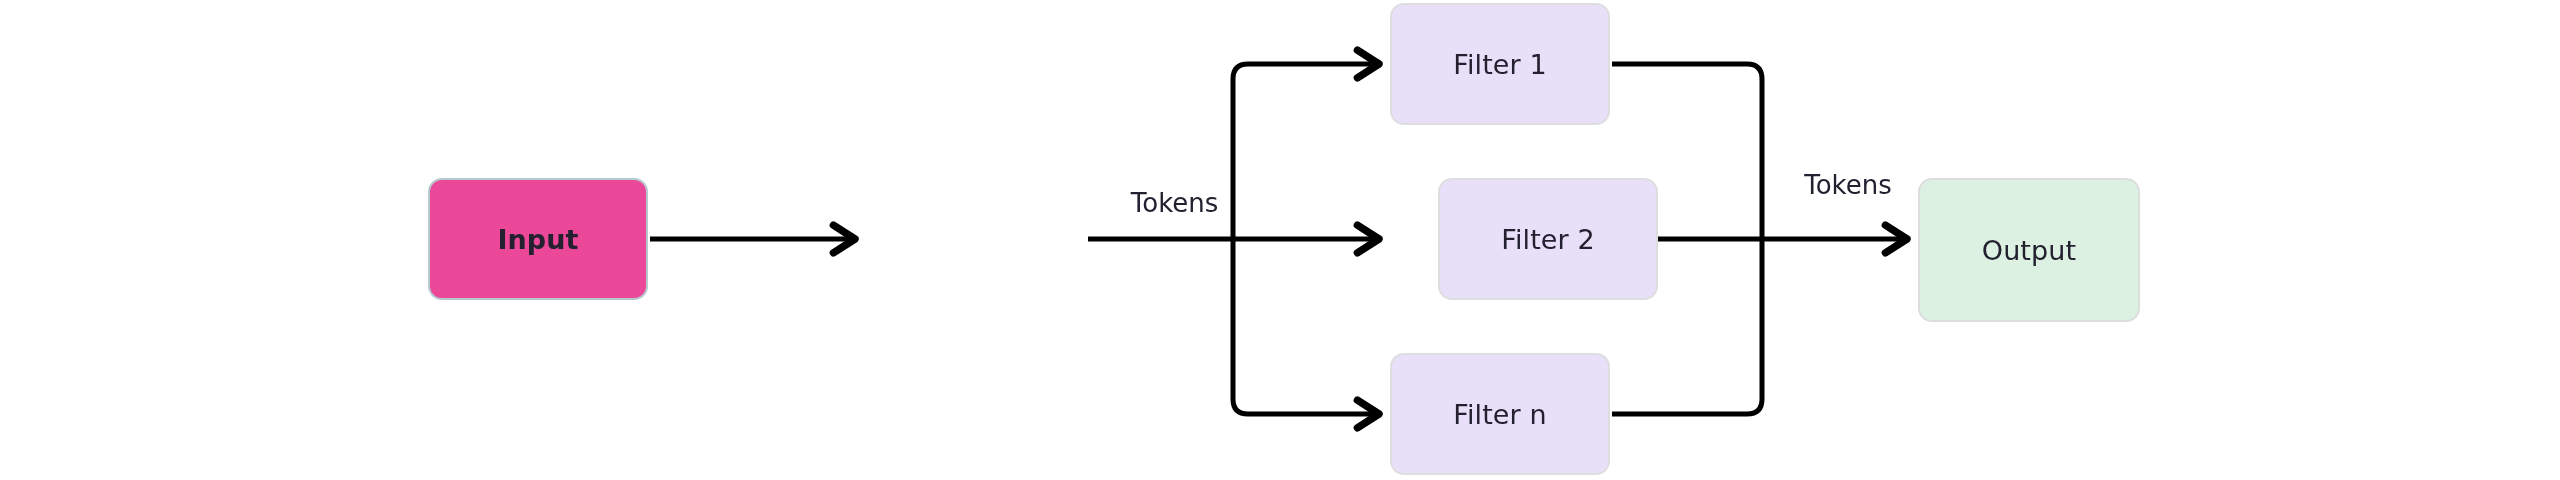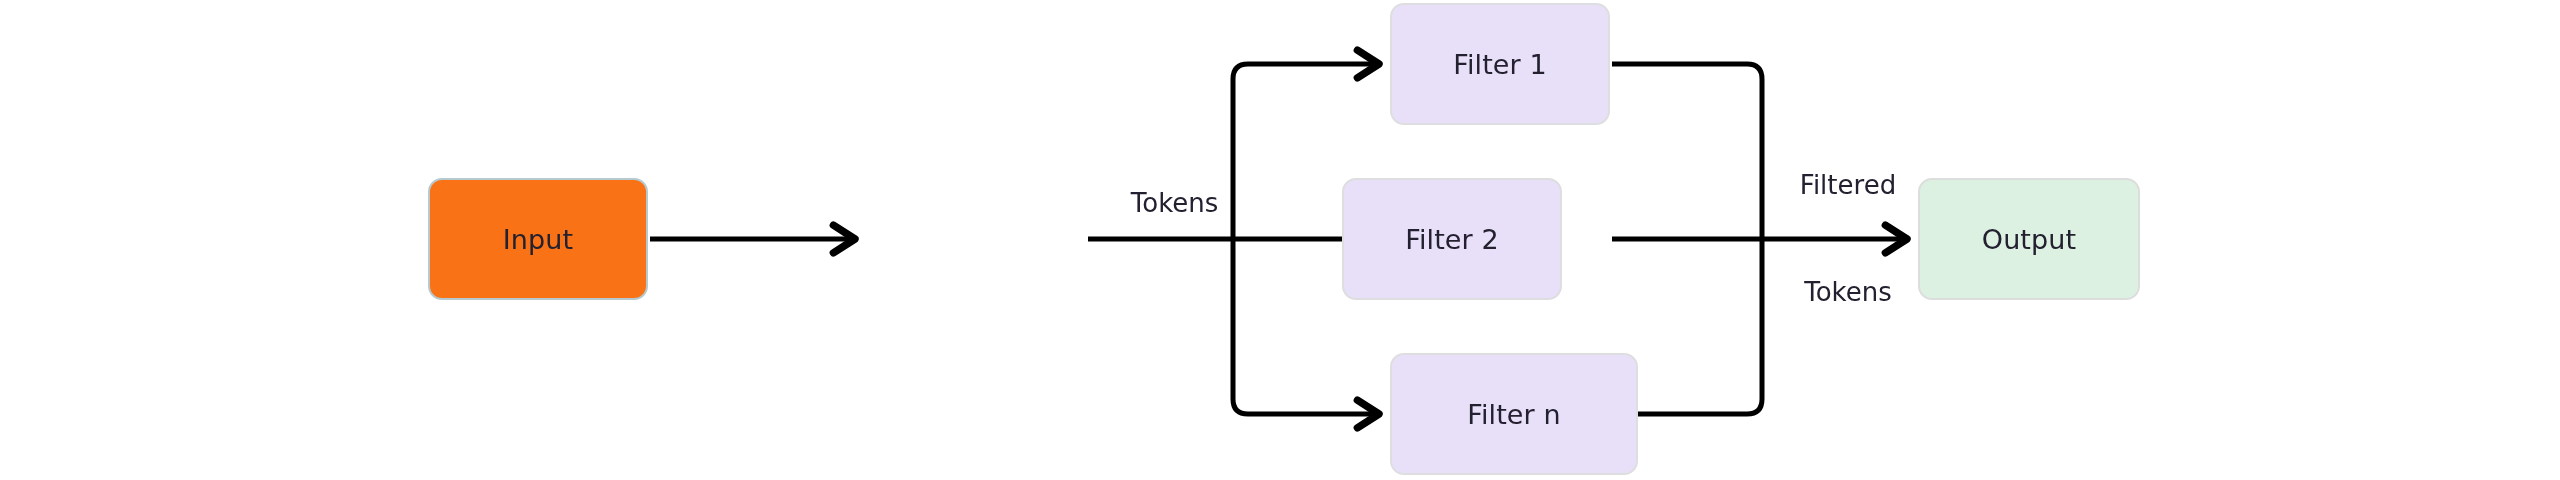--- a/index.html
+++ b/index.html
@@ -39,21 +39,21 @@
     font-size: 27px;
     letter-spacing: 0.1px;
     color: #232130;
     user-select: none;
   }
   .node-label {
     display: block;
     line-height: 1;
     white-space: nowrap;
   }
-  .node-input  { background: #f97316; border-color: #b6c9cf; }
+  .node-input  { background: #ec4899; border-color: #b6c9cf; font-weight: bold; }
   .node-proc   { background: #e8e0f9; border-color: #dedee0; }
   .node-output { background: #dcf1e1; border-color: #dcdddd; }
 
   
   .edge-label {
     position: absolute;
     font-size: 26px;
     color: #232130;
     text-align: center;
     line-height: 1.38;
@@ -97,35 +97,34 @@
 
   <div class="node node-input" style="left:428px; top:178px; width:220px; height:122px;">
     <span class="node-label">Input</span>
   </div>
 
 
   <div class="node node-proc" style="left:1390px; top:3px; width:220px; height:122px;">
     <span class="node-label">Filter 1</span>
   </div>
 
-  <div class="node node-proc" style="left:1342px; top:178px; width:220px; height:122px;">
+  <div class="node node-proc" style="left:1438px; top:178px; width:220px; height:122px;">
     <span class="node-label">Filter 2</span>
   </div>
 
-  <div class="node node-proc" style="left:1390px; top:353px; width:248px; height:122px;">
+  <div class="node node-proc" style="left:1390px; top:353px; width:220px; height:122px;">
     <span class="node-label">Filter n</span>
   </div>
 
-  <div class="node node-output" style="left:1918px; top:178px; width:222px; height:122px;">
+  <div class="node node-output" style="left:1918px; top:178px; width:222px; height:144px;">
     <span class="node-label">Output</span>
   </div>
 
 
   <div class="edge-label" style="left:1038px; top:150px; width:240px;">
     <span>Tokens</span>
   </div>
 
   <div class="edge-label" style="left:1728px; top:96px; width:240px;">
-    <div>Filtered</div>
     <div>Tokens</div>
   </div>
 
 </div>
 
 </body></html>

